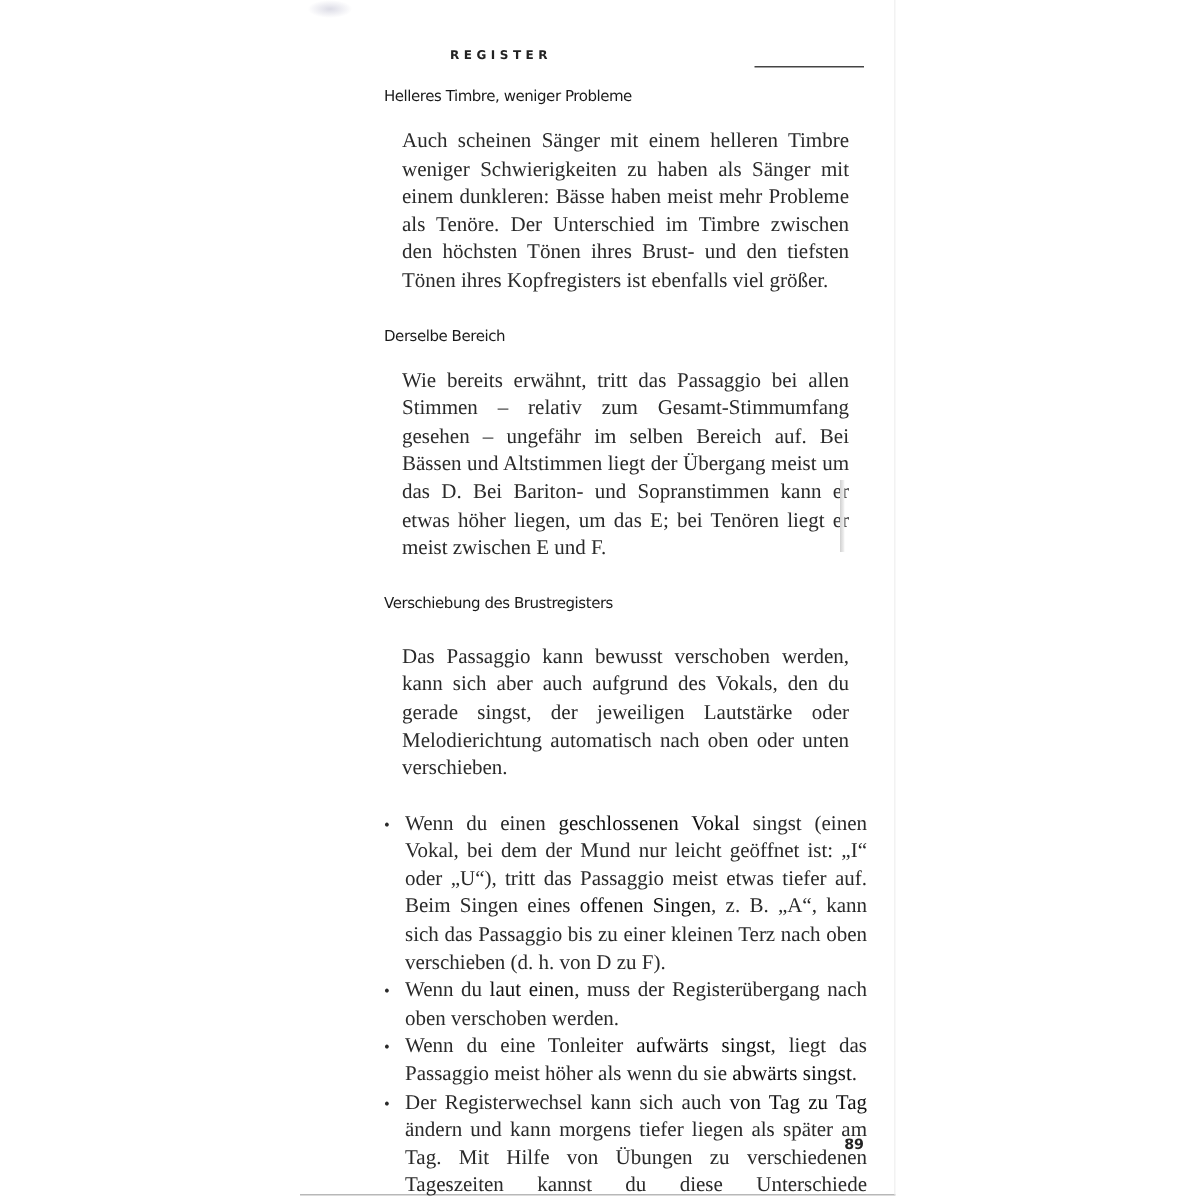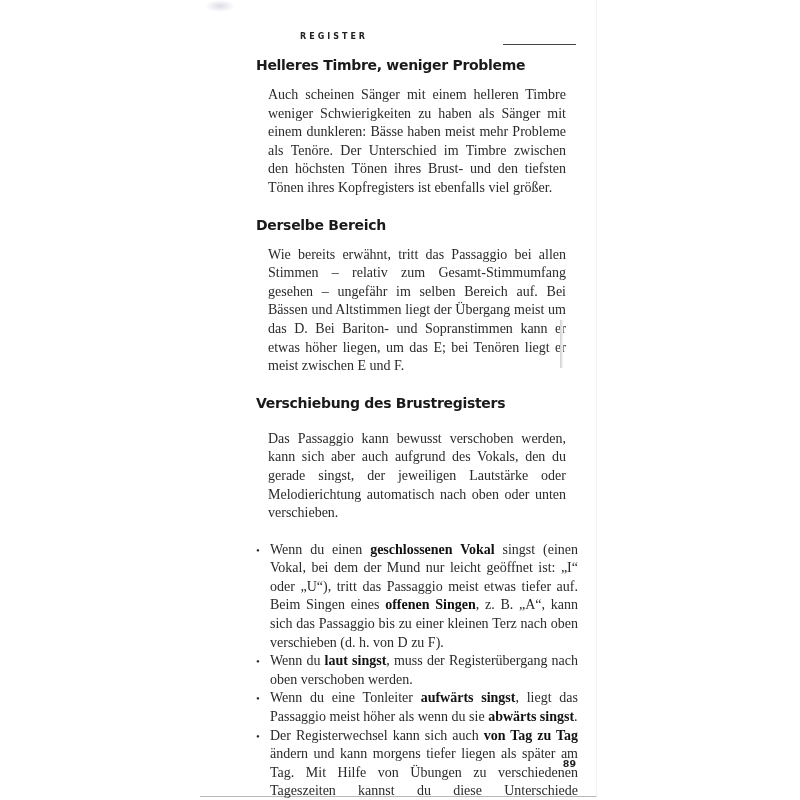--- a/index.html
+++ b/index.html
@@ -21,29 +21,29 @@
     font-size: 8px; letter-spacing: 3px; color: #222;
   }
   .head-rule {
     position: absolute; left: 503px; top: 44px; width: 73px; height: 1px; background: #444;
   }
   .content {
     position: absolute; left: 256px; top: 56px; width: 322px;
     font-family: "Liberation Serif", serif; font-size: 14px; line-height: 18.6px; color: #2a2a2a;
   }
   h3 {
-    font-family: "DejaVu Sans", sans-serif; font-size: 14px; font-weight: bold;
+    font-family: "DejaVu Sans", sans-serif; font-size: 10px; font-weight: normal;
     margin: 0; line-height: 18px; color: #1a1a1a; letter-spacing: -0.3px;
   }
   p { margin: 12px; text-align: justify; }
   .section { margin-bottom: 18px; }
   ul { list-style: none; margin: 0; padding: 0; }
   li { position: relative; padding-left: 14px; text-align: justify; }
   li::before { content: "•"; position: absolute; left: 0; top: 0; font-size: 11px; }
-  b { font-weight: bold; color: #111; }
+  b { font-weight: normal; color: #111; }
   .scan-mark {
     position: absolute; left: 560px; top: 320px; width: 3px; height: 48px;
     background: linear-gradient(to right, #d0d0d0, #f5f5f5);
   }
   .page-number {
     position: absolute; left: 540px; top: 758px; width: 36px; text-align: right;
     font-family: "DejaVu Sans", sans-serif; font-size: 9.5px; font-weight: bold; color: #222;
   }
 </style>
 </head>
@@ -66,20 +66,20 @@
   </div>
   <div class="section">
     <h3>Verschiebung des Brustregisters</h3>
   </div>
   <div class="section">
     <p>Das Passaggio kann bewusst verschoben werden, kann sich aber auch aufgrund des Vokals, den du gerade singst, der jeweiligen Lautstärke oder Melodierichtung automatisch nach oben oder unten verschieben.</p>
   </div>
 
   <ul>
     <li><span>Wenn du einen </span><b>geschlossenen Vokal</b><span> singst (einen Vokal, bei dem der Mund nur leicht geöffnet ist: „I“ oder „U“), tritt das Passaggio meist etwas tiefer auf. Beim Singen eines </span><b>offenen Singen</b><span>, z. B. „A“, kann sich das Passaggio bis zu einer kleinen Terz nach oben verschieben (d. h. von D zu F).</span></li>
-    <li><span>Wenn du </span><b>laut singst</b><span>, muss der Registerübergang nach oben verschoben werden.</span></li>
+    <li><span>Wenn du </span><b>laut einen</b><span>, muss der Registerübergang nach oben verschoben werden.</span></li>
     <li><span>Wenn du eine Tonleiter </span><b>aufwärts singst</b><span>, liegt das Passaggio meist höher als wenn du sie </span><b>abwärts singst</b><span>.</span></li>
     <li><span>Der Registerwechsel kann sich auch </span><b>von Tag zu Tag</b><span> ändern und kann morgens tiefer liegen als später am Tag. Mit Hilfe von Übungen zu verschiedenen Tageszeiten kannst du diese Unterschiede herausfinden – und beeinflussen.</span></li>
   </ul>
 </div>
 
 <div class="scan-mark"></div>
 <div class="page-number">89</div>
 
 </body></html>

